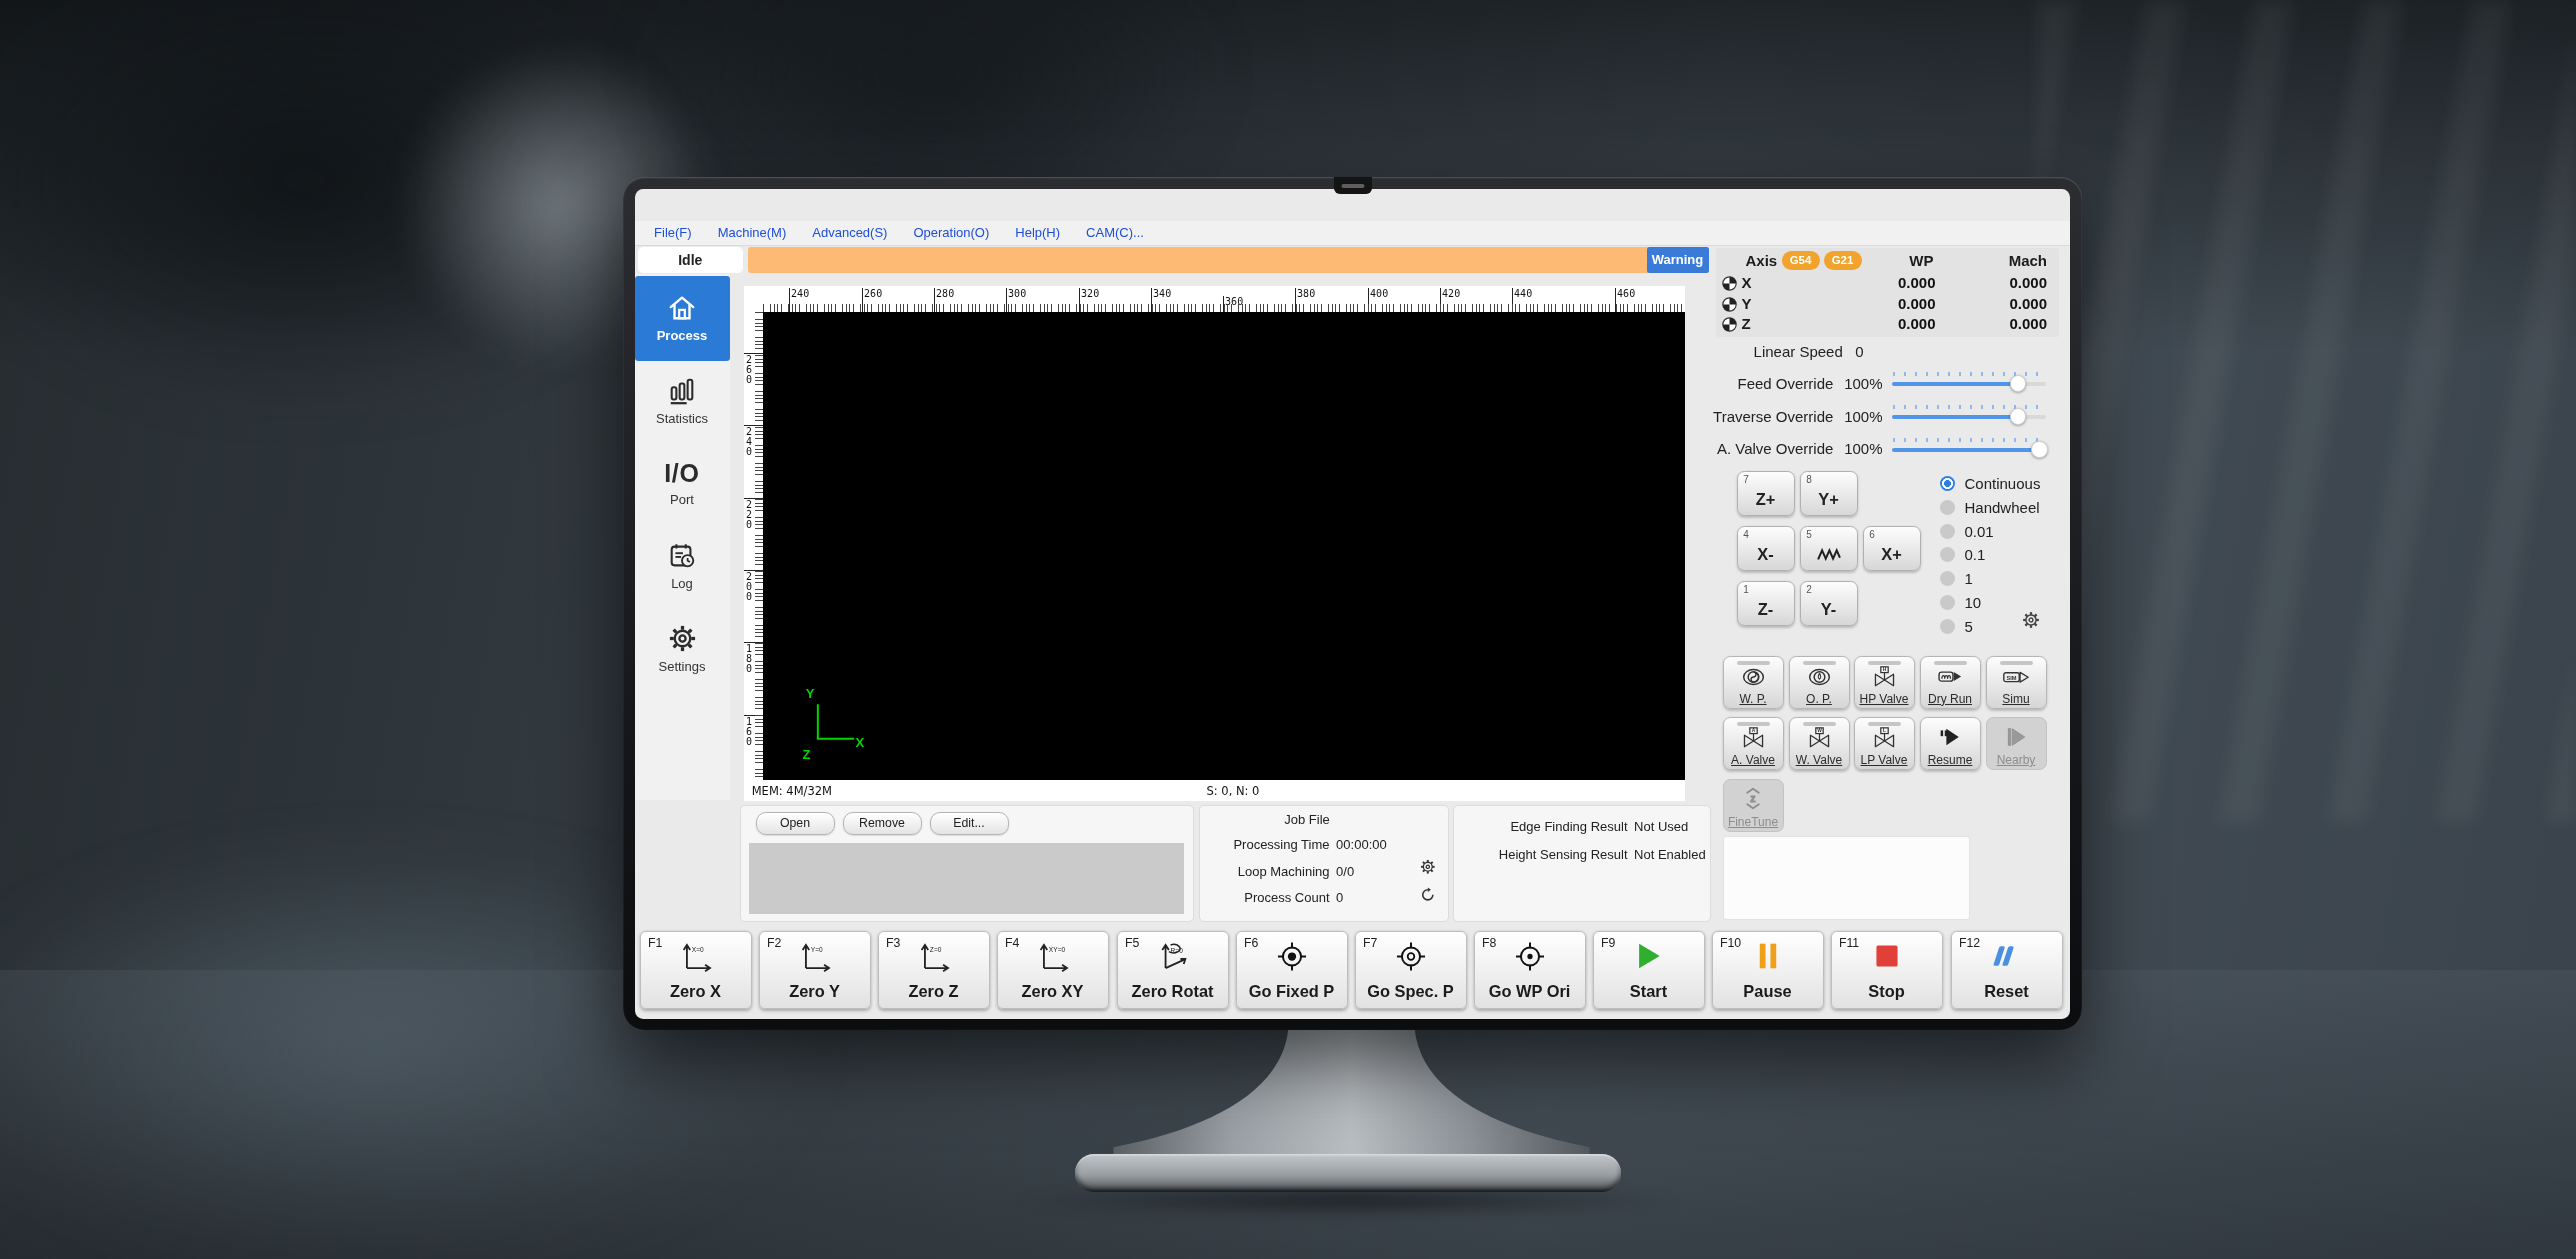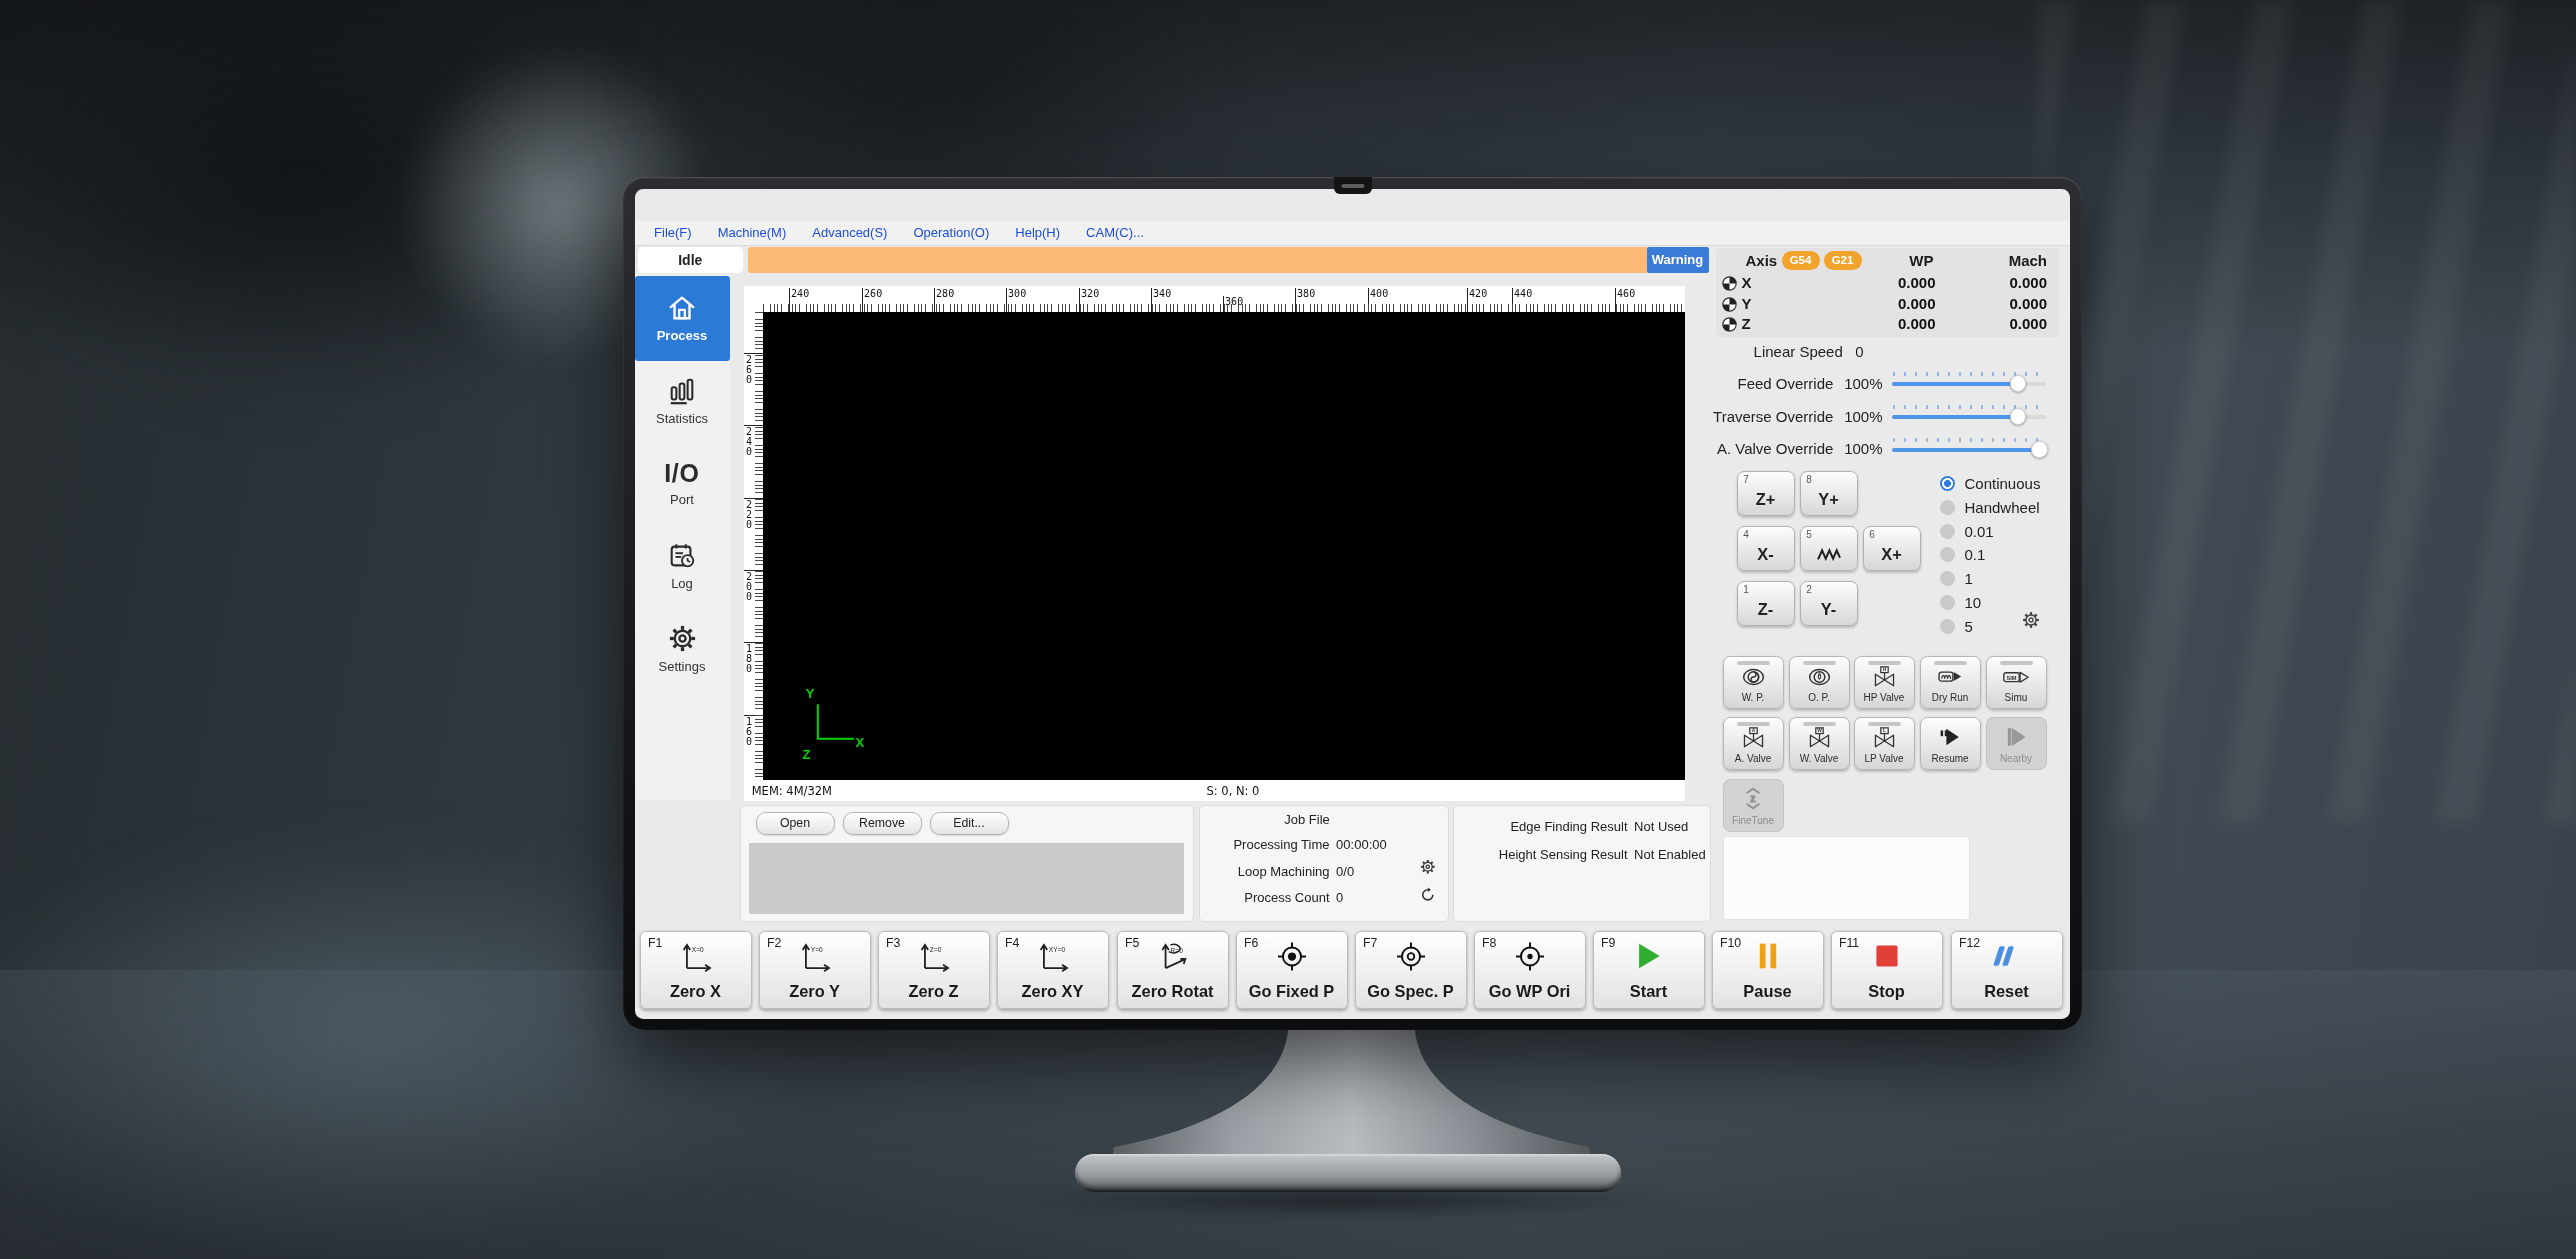--- a/index.html
+++ b/index.html
@@ -134,21 +134,21 @@
   .mrow { position:absolute; display:flex; align-items:center; cursor:default; }
   .radio { width:15px; height:15px; border-radius:50%; background:#c9c9c9; }
   .mrow.selected .radio { background:radial-gradient(circle,#2f7de1 0 3.3px,#fff 3.7px 5.3px,#2f7de1 5.8px); }
   .mlabel { margin-left:10px; font-size:15px; color:#222; }
 
   .abtn { position:absolute; width:61px; height:53px; border-radius:7.4px; border:0.8px solid #b5b5b5;
     background:linear-gradient(180deg,#fdfdfd,#d6d6d6); box-shadow:0 1.6px 2.5px rgba(0,0,0,.2);
     display:flex; flex-direction:column; align-items:center; cursor:default; }
   .abtn .led { width:33px; height:4.1px; border-radius:2.5px; background:#c6c6c6; margin-top:4.1px; }
   .abtn .aicon { height:21.4px; display:flex; align-items:center; margin-top:1.6px; }
-  .abtn .alabel { font-size:10px; color:#2c2c2c; margin-top:4px; white-space:nowrap; }
+  .abtn .alabel { font-size:12px; color:#2c2c2c; margin-top:4px; white-space:nowrap;text-decoration:underline; }
   .abtn.noled .aicon { height:25px; margin-top:6.6px; }
   .abtn.disabled { background:#d2d2d2; border-color:#c2c2c2; box-shadow:none; }
   .abtn.disabled .alabel { color:#8d8d8d; }
   .abtn.disabled svg * { stroke:#8d8d8d !important; fill-opacity:.45; }
   .whitebox { position:absolute; left:1088px; top:647px; width:247px; height:84px; background:#fcfcfc;
     border:0.8px solid #e2e2e2; border-radius:3.3px; }
 
   
   .fnbtn { position:absolute; top:742px; width:112px; height:78px; border-radius:5.8px; border:0.8px solid #bdbdbd;
     background:linear-gradient(180deg,#ffffff,#e2e2e2); box-shadow:0 1.6px 3.3px rgba(0,0,0,.28); cursor:default; }
@@ -260,21 +260,21 @@
         <div class="hruler">
             <span class="hlab" style="left: 26px;">240</span>
             <span class="hlab" style="left: 99px;">260</span>
             <span class="hlab" style="left: 171px;">280</span>
             <span class="hlab" style="left: 243px;">300</span>
             <span class="hlab" style="left: 316px;">320</span>
             <span class="hlab" style="left: 388px;">340</span>
             <span class="hlab" style="left: 460px; margin-top: 8px;">360</span>
             <span class="hlab" style="left: 532px;">380</span>
             <span class="hlab" style="left: 605px;">400</span>
-            <span class="hlab" style="left: 677px; margin-left: 27px;">420</span>
+            <span class="hlab" style="left: 677px;">420</span>
             <span class="hlab" style="left: 749px;">440</span>
             <span class="hlab" style="left: 822px; margin-left: 30px;">460</span>
           </div>
         <div class="vruler">
             <div class="vlab" style="top: 41px;">2
 6
 0</div>
             <div class="vlab" style="top: 113px;">2
 4
 0</div>

